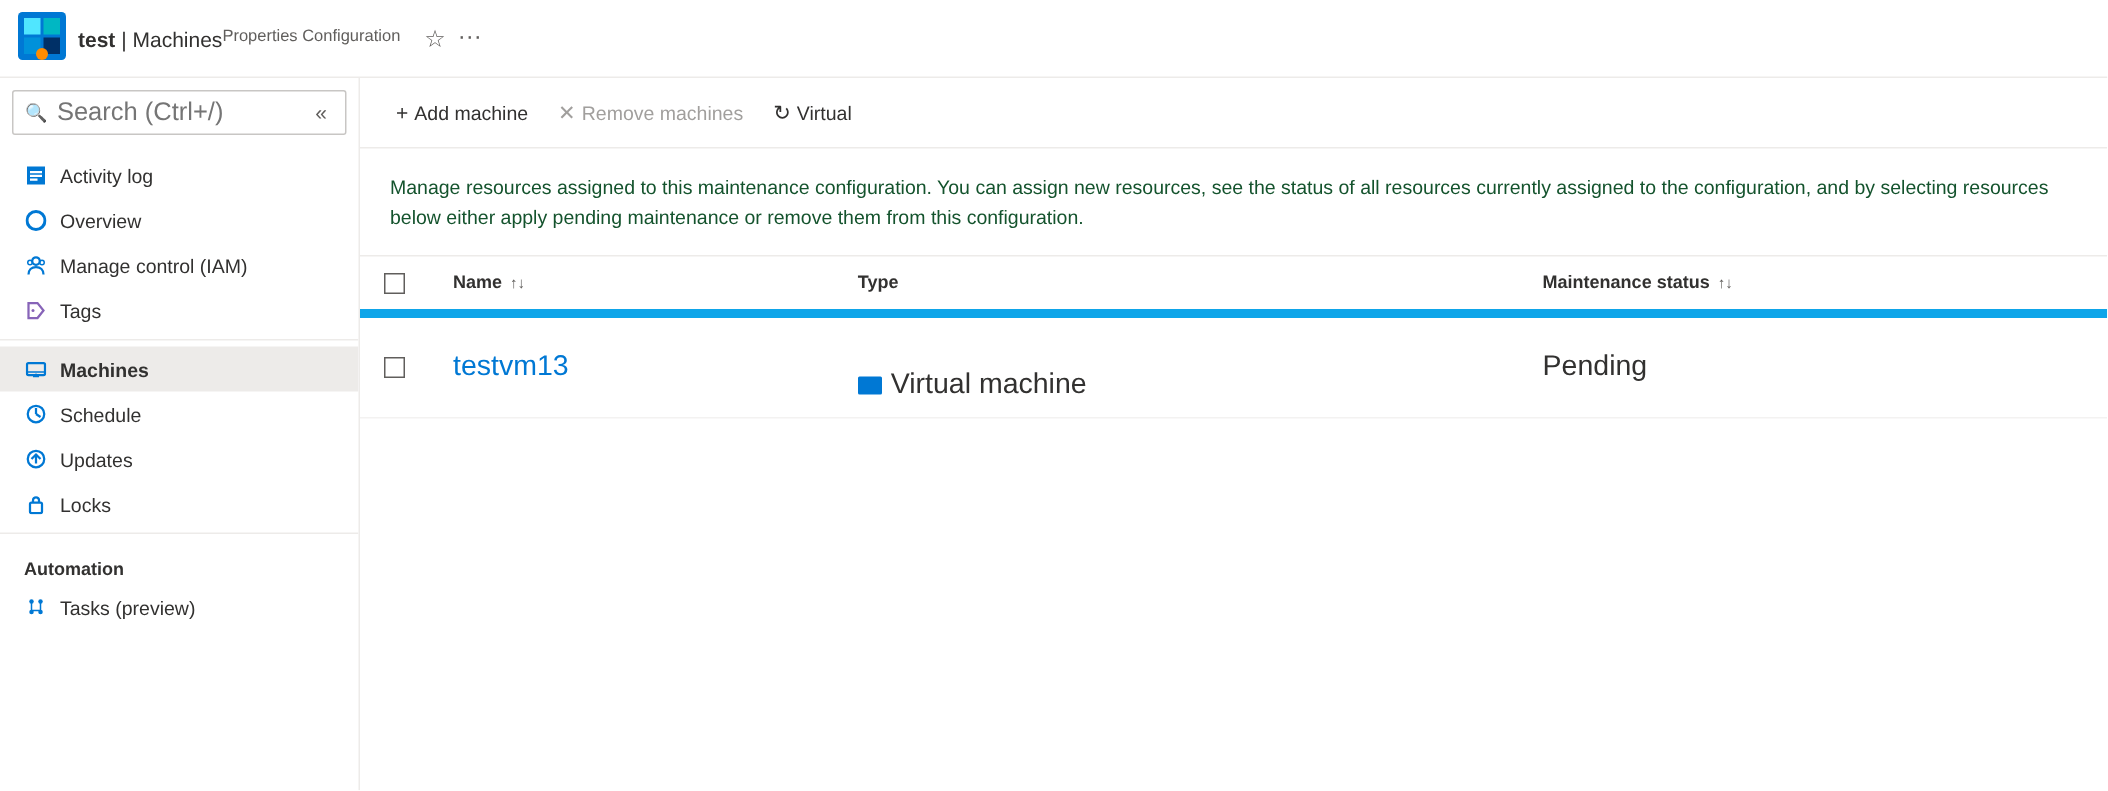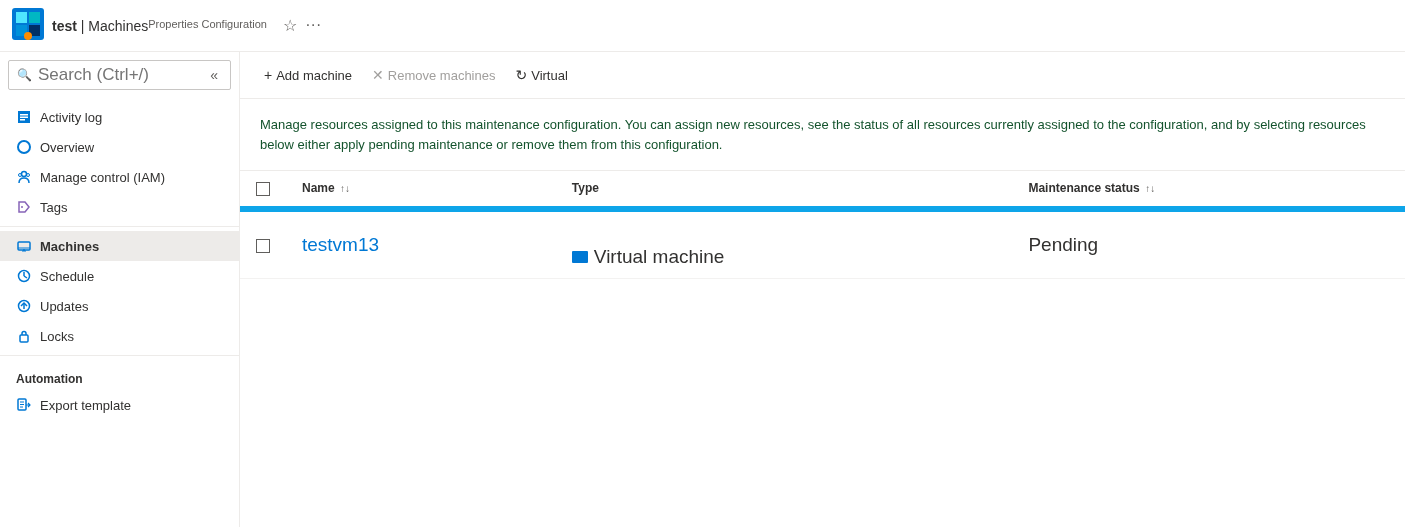--- a/index.html
+++ b/index.html
@@ -188,33 +188,35 @@
               <rect x="3" y="6" width="8" height="7" rx="1" fill="none" stroke="#0078d4" stroke-width="1.5"></rect>
               <path d="M5 6V4.5a2 2 0 014 0V6" fill="none" stroke="#0078d4" stroke-width="1.5"></path>
             </svg>
         </span>
         <span>Locks</span>
       </div>
 
       <hr class="divider">
       <div class="section-header">Automation</div>
 
-
-      <div class="nav-item">
-        <span class="nav-icon">
-          <svg width="14" height="14" viewBox="0 0 14 14">
-              <rect x="1" y="1" width="8" height="11" rx="1" fill="none" stroke="#0078d4" stroke-width="1.5"></rect>
-              <line x1="3" y1="4" x2="7" y2="4" stroke="#0078d4" stroke-width="1"></line>
-              <line x1="3" y1="6.5" x2="7" y2="6.5" stroke="#0078d4" stroke-width="1"></line>
-              <line x1="3" y1="9" x2="6" y2="9" stroke="#0078d4" stroke-width="1"></line>
-              <path d="M9 7l4 0M11 5l2 2-2 2" fill="none" stroke="#0078d4" stroke-width="1.2"></path>
-            </svg>
-        </span>
-        <span>Export template</span>
-      </div>
+      <div class="nav-item">
+        <span class="nav-icon">
+          <svg width="14" height="14" viewBox="0 0 14 14">
+              <circle cx="4" cy="3" r="1.5" fill="#0078d4"></circle>
+              <circle cx="10" cy="3" r="1.5" fill="#0078d4"></circle>
+              <line x1="4" y1="3" x2="4" y2="9" stroke="#0078d4" stroke-width="1"></line>
+              <line x1="10" y1="3" x2="10" y2="9" stroke="#0078d4" stroke-width="1"></line>
+              <circle cx="4" cy="10" r="1.5" fill="#0078d4"></circle>
+              <circle cx="10" cy="10" r="1.5" fill="#0078d4"></circle>
+              <line x1="4" y1="9" x2="10" y2="9" stroke="#0078d4" stroke-width="1"></line>
+            </svg>
+        </span>
+        <span>Tasks (preview)</span>
+      </div>
+
     </div>
   </div>
 
   <div class="content">
 
     <div class="toolbar">
       <button class="toolbar-btn">
         <span class="btn-icon">+</span>
         <span>Add machine</span>
       </button>

